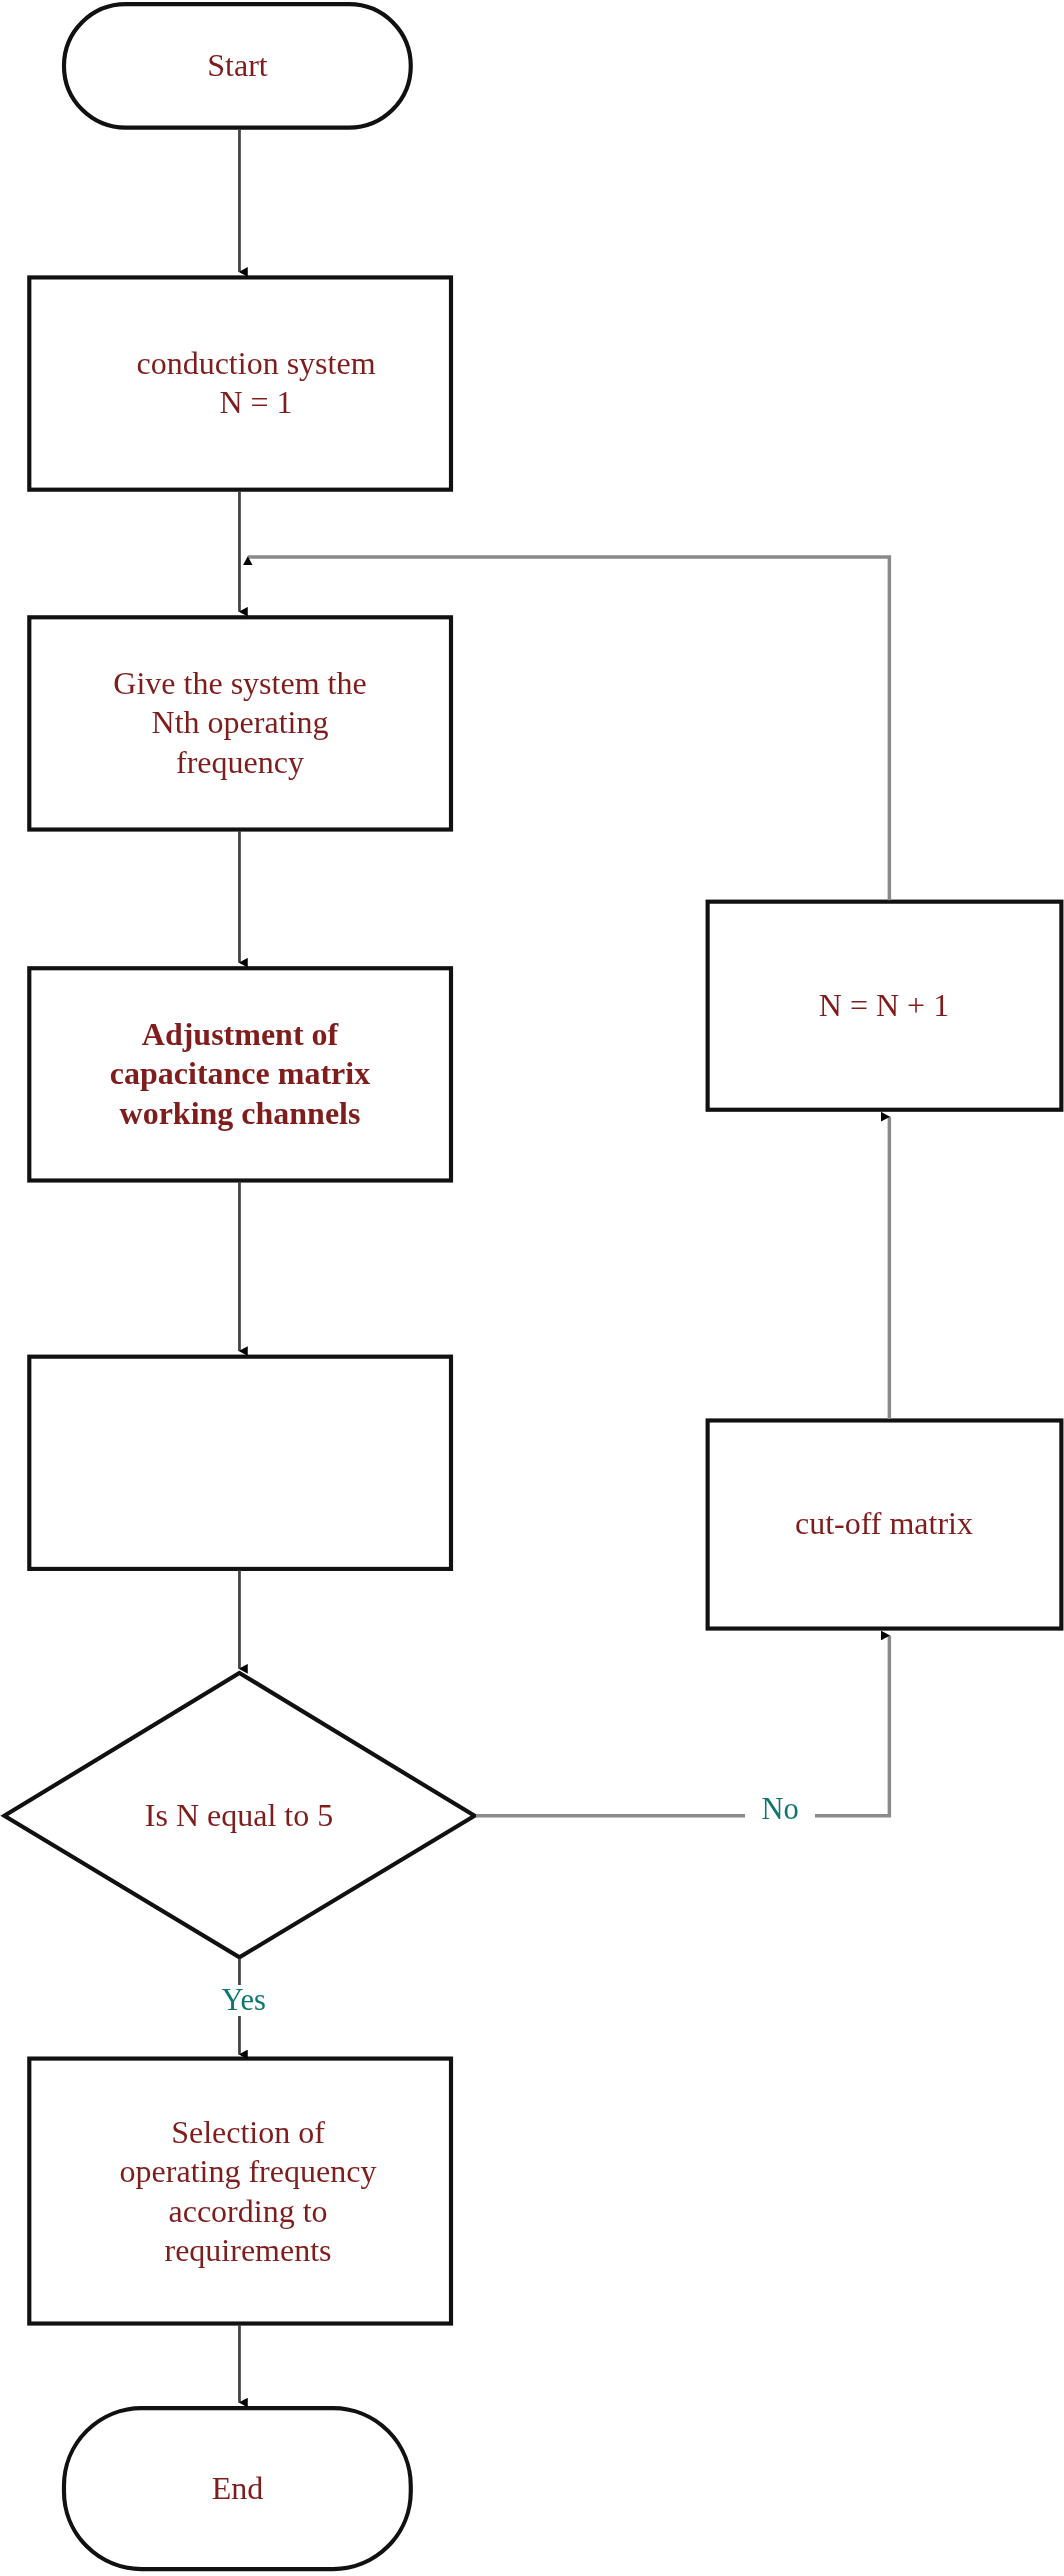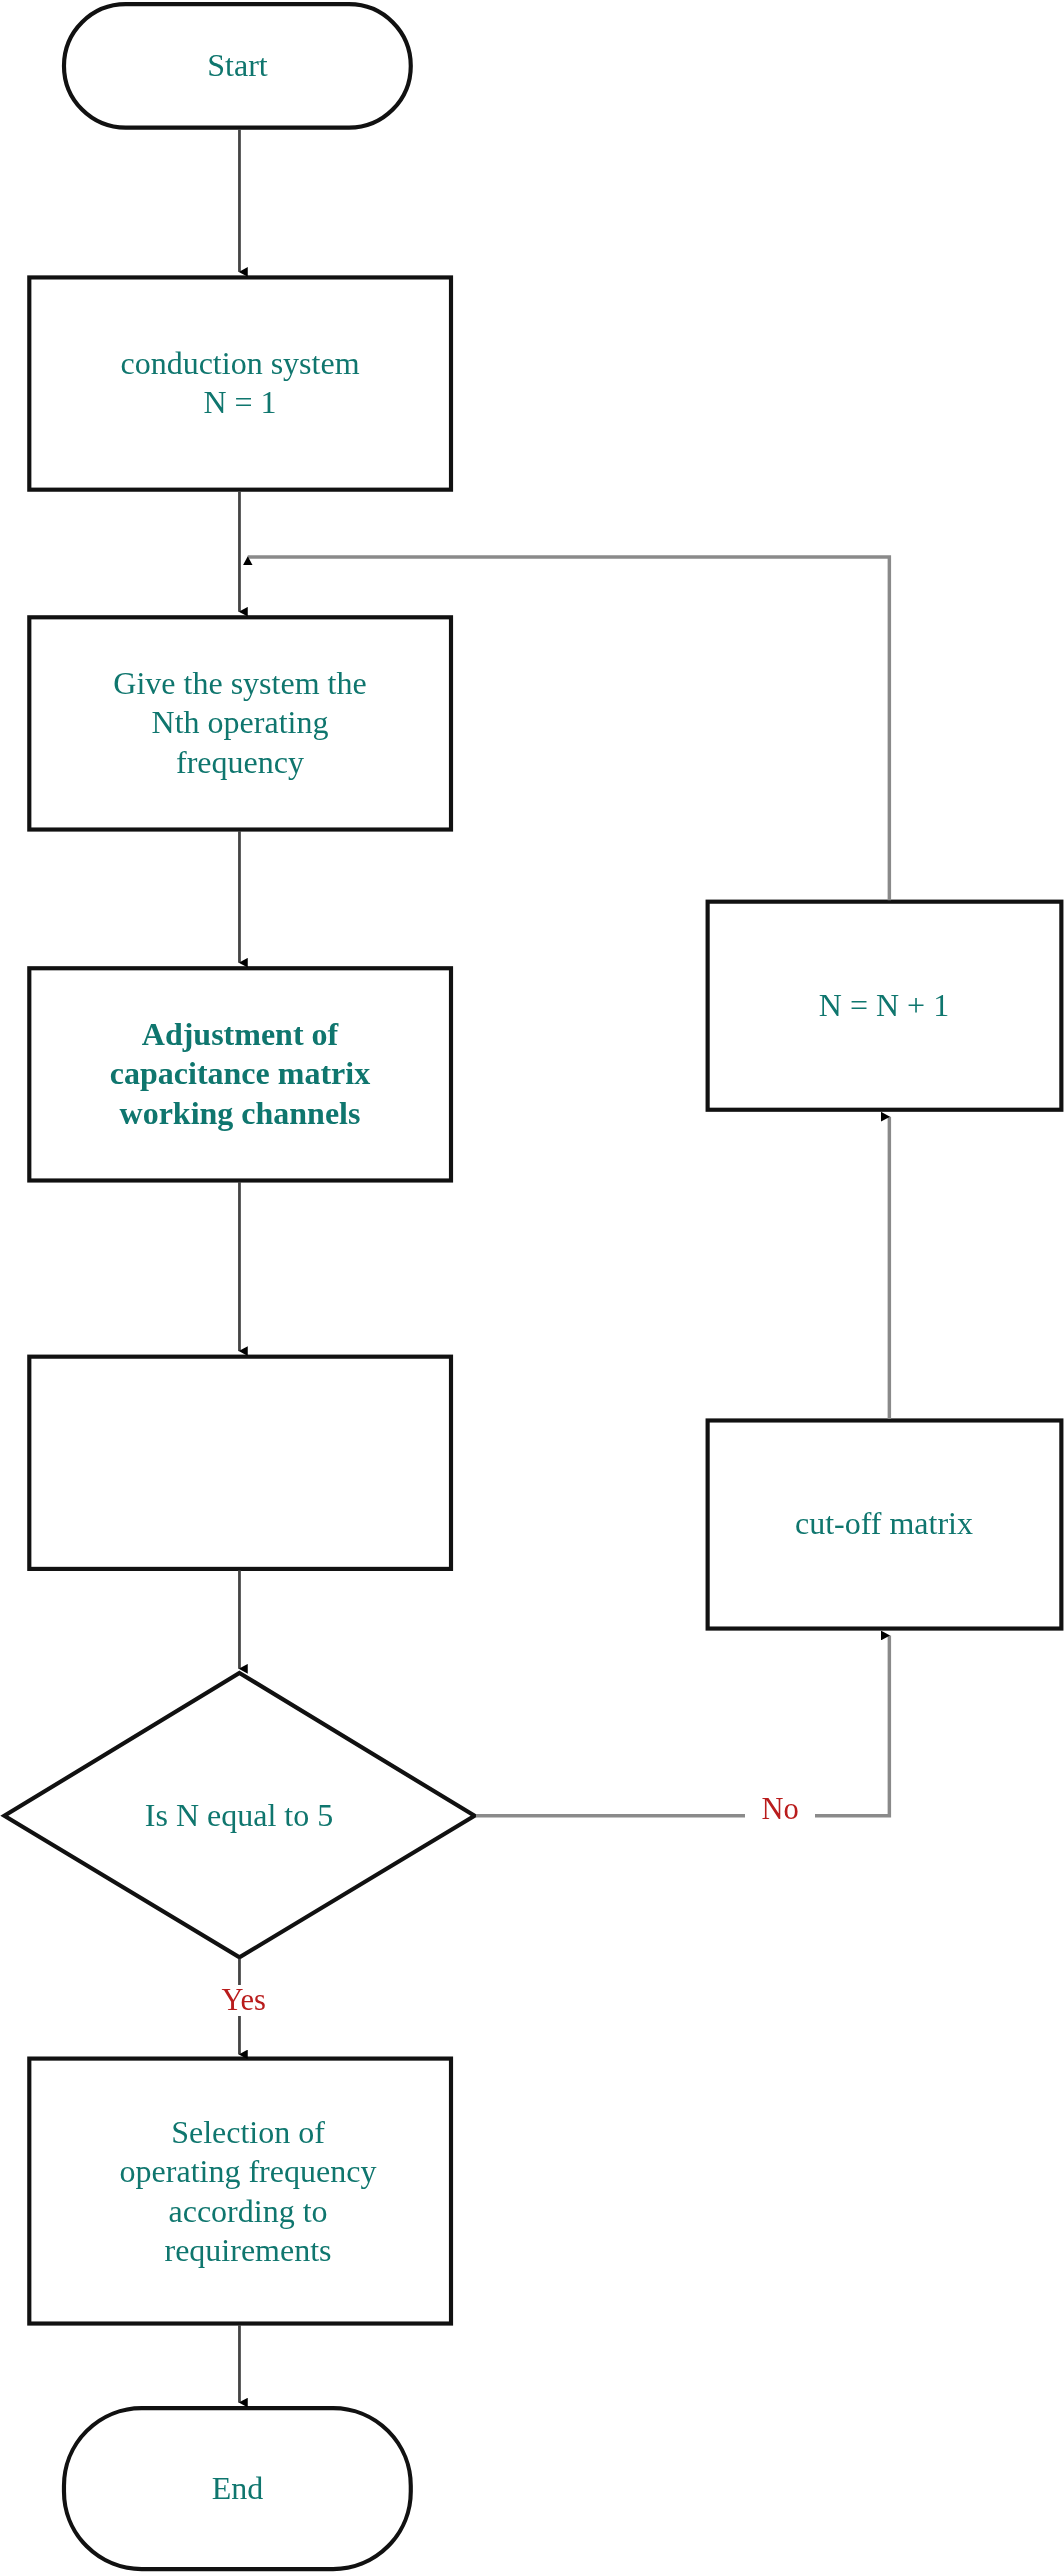--- a/index.html
+++ b/index.html
@@ -27,28 +27,28 @@
     height: 2576px;
   }
   .node-label {
     position: absolute;
     display: flex;
     align-items: center;
     justify-content: center;
     text-align: center;
     line-height: 1.22;
     font-size: 32px;
-    color: #0f766e;
+    color: #7f1d1d;
     pointer-events: none;
     white-space: pre-line;
   }
   .edge-label {
     position: absolute;
     font-size: 30.5px;
-    color: #b91c1c;
+    color: #0f766e;
     text-align: center;
     line-height: 1;
     background: #ffffff;
     padding: 0 4.2px;
   }
   .hit {
     position: absolute;
     background: transparent;
   }
 </style>
@@ -106,21 +106,21 @@
 
     <polyline points="686,2618 1282,2618 1282,2358" fill="none" stroke="#8a8a8a" stroke-width="5" marker-end="url(#arrowUp)"></polyline>
 
     <line x1="1282" y1="2046" x2="1282" y2="1610" stroke="#8a8a8a" stroke-width="5" marker-end="url(#arrowUp)"></line>
 
     <polyline points="1282,1298 1282,803 357,803" fill="none" stroke="#8a8a8a" stroke-width="5" marker-end="url(#arrowLeft)"></polyline>
   </svg>
 
   <div class="node-label" style="left:64px; top:4.2px; width:347px; height:123px;">Start</div>
 
-  <div class="node-label" style="left:29px; top:277px; width:422px; height:212px;">conduction system
+  <div class="node-label" style="left:29px; top:277px; width:422px; height:212px;padding-left:16px;">conduction system
 N = 1</div>
 
   <div class="node-label" style="left:29px; top:617px; width:422px; height:212px;">Give the system the
 Nth operating
 frequency</div>
 
   <div class="node-label" style="left:29px; top:968px; width:422px; height:212px;font-weight:bold;">Adjustment of
 capacitance matrix
 working channels</div>
 

